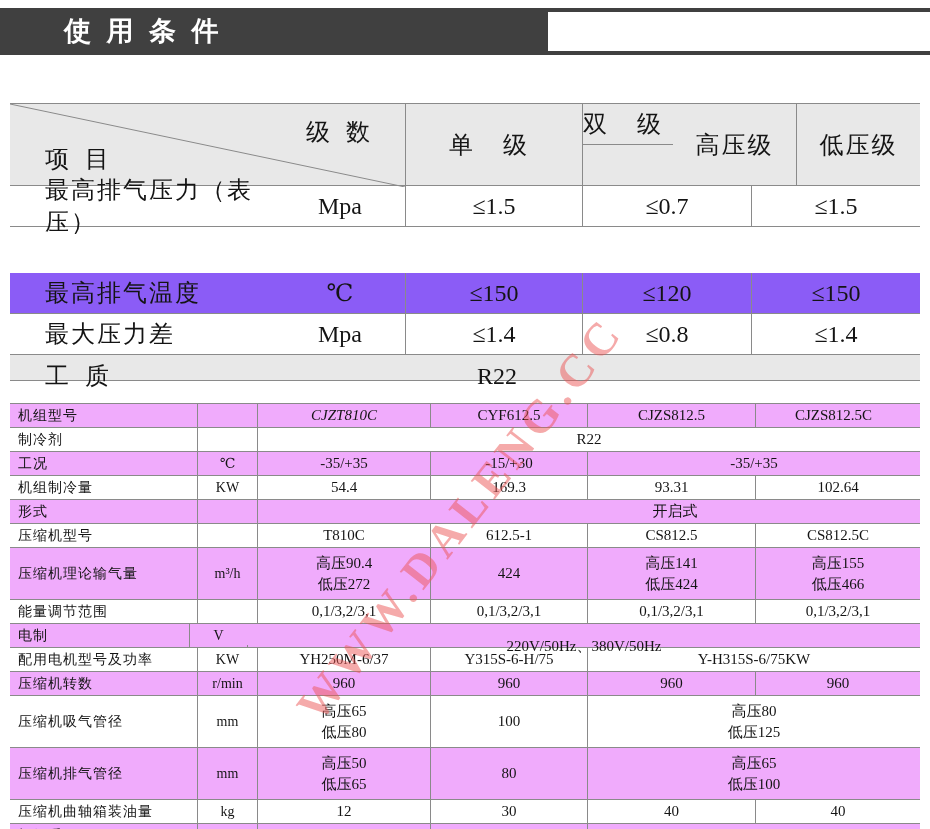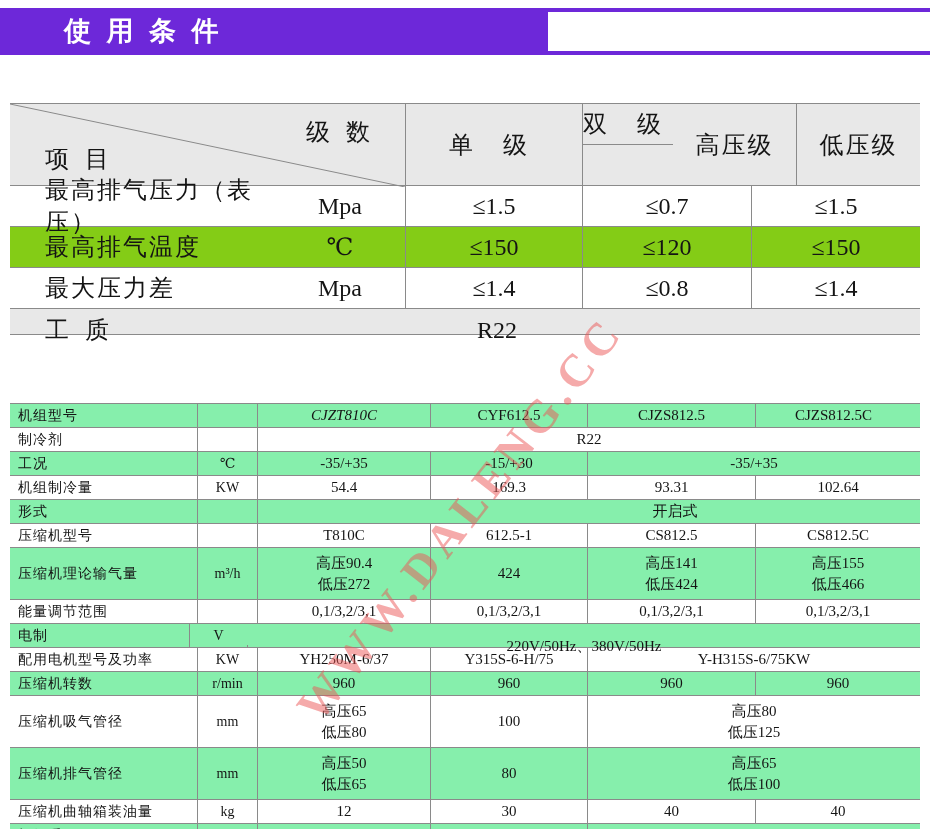--- a/index.html
+++ b/index.html
@@ -1,21 +1,21 @@
 <!DOCTYPE html>
 <html><head>
 <meta charset="utf-8">
 <style>
   html,body{margin:0;padding:0;}
   body{background:#fff;}
   #page{position:relative;width:930px;height:829px;overflow:hidden;background:#ffffff;
         font-family:"Liberation Serif","DejaVu Serif",serif;color:#141414;}
 
   
-  .topbar{position:absolute;left:0;top:8px;width:930px;height:47px;background:#6d28d9;}
+  .topbar{position:absolute;left:0;top:8px;width:930px;height:47px;background:#404040;}
   .topbar-inset{position:absolute;left:548px;top:4px;right:0;bottom:4px;background:#ffffff;}
   .page-title{position:absolute;left:64px;top:0;height:47px;line-height:47px;color:#ffffff;
               font-family:"Liberation Sans","DejaVu Sans",sans-serif;font-weight:bold;
               font-size:27px;letter-spacing:4px;white-space:pre;}
 
   
   .t1{position:absolute;left:10px;top:103px;width:910px;font-size:24px;}
   .t1 *{box-sizing:border-box;}
   .t1-head{display:flex;height:83px;background:#e8e8e8;
            border-top:1px solid #8a8a8a;border-bottom:1px solid #8a8a8a;}
@@ -25,35 +25,35 @@
   .corner-bot{position:absolute;left:35px;bottom:10px;letter-spacing:5px;white-space:pre;}
   .t1-single{width:177px;display:flex;align-items:center;justify-content:center;
              border-left:1px solid #8a8a8a;letter-spacing:12px;white-space:pre;}
   .t1-double{width:338px;display:flex;flex-direction:row;border-left:1px solid #8a8a8a;}
   .t1-double-top{height:41px;display:flex;align-items:center;justify-content:center;
                  border-bottom:1px solid #8a8a8a;letter-spacing:12px;white-space:pre;}
   .t1-double-bot{flex:1;display:flex;}
   .t1-double-bot > div{flex:1;display:flex;align-items:center;justify-content:center;letter-spacing:2px;}
   .t1-double-bot > div + div{border-left:1px solid #8a8a8a;}
   .t1row{display:flex;height:41px;border-bottom:1px solid #8a8a8a;align-items:stretch;}
-  .t1row.gray{background:#84cc16;}
+  .t1row.gray{background:#8b5cf6;margin-top:46px;}
   .t1-labelcell{width:395px;display:flex;align-items:center;}
   .t1-labelcell .lab{flex:1;padding-left:35px;letter-spacing:2px;}
   .t1-labelcell .unit{width:130px;text-align:center;}
   .t1val{display:flex;align-items:center;justify-content:center;border-left:1px solid #8a8a8a;}
   .t1-fluid{position:relative;height:26px;background:#e8e8e8;border-bottom:1px solid #8a8a8a;}
   .t1-fluid-label{position:absolute;left:35px;top:0;line-height:42px;letter-spacing:5px;white-space:pre;}
   .t1-fluid-value{position:absolute;left:0;right:-64px;top:0;line-height:42px;text-align:center;}
 
   
   .t2{position:absolute;left:10px;top:403px;width:910px;border-top:1px solid #8a8a8a;}
   .t2 *{box-sizing:border-box;}
   .t2row{display:flex;height:24px;border-bottom:1px solid #8a8a8a;align-items:stretch;}
   .t2row.tall{height:52px;}
-  .t2row.gray{background:#86efac;}
+  .t2row.gray{background:#f0abfc;}
   .t2label{width:187px;display:flex;align-items:center;padding-left:8px;
            font-size:14px;letter-spacing:1px;}
   .t2unit{width:60px;display:flex;align-items:center;justify-content:center;
           border-left:1px solid #8a8a8a;font-size:14px;}
   .t2cell{display:flex;align-items:center;justify-content:center;text-align:center;
           border-left:1px solid #8a8a8a;font-size:15px;white-space:pre-line;line-height:21px;}
   .t2cell.nb{border-left:none;}
 
   
   .watermark{position:absolute;left:100px;top:492px;width:720px;text-align:center;

